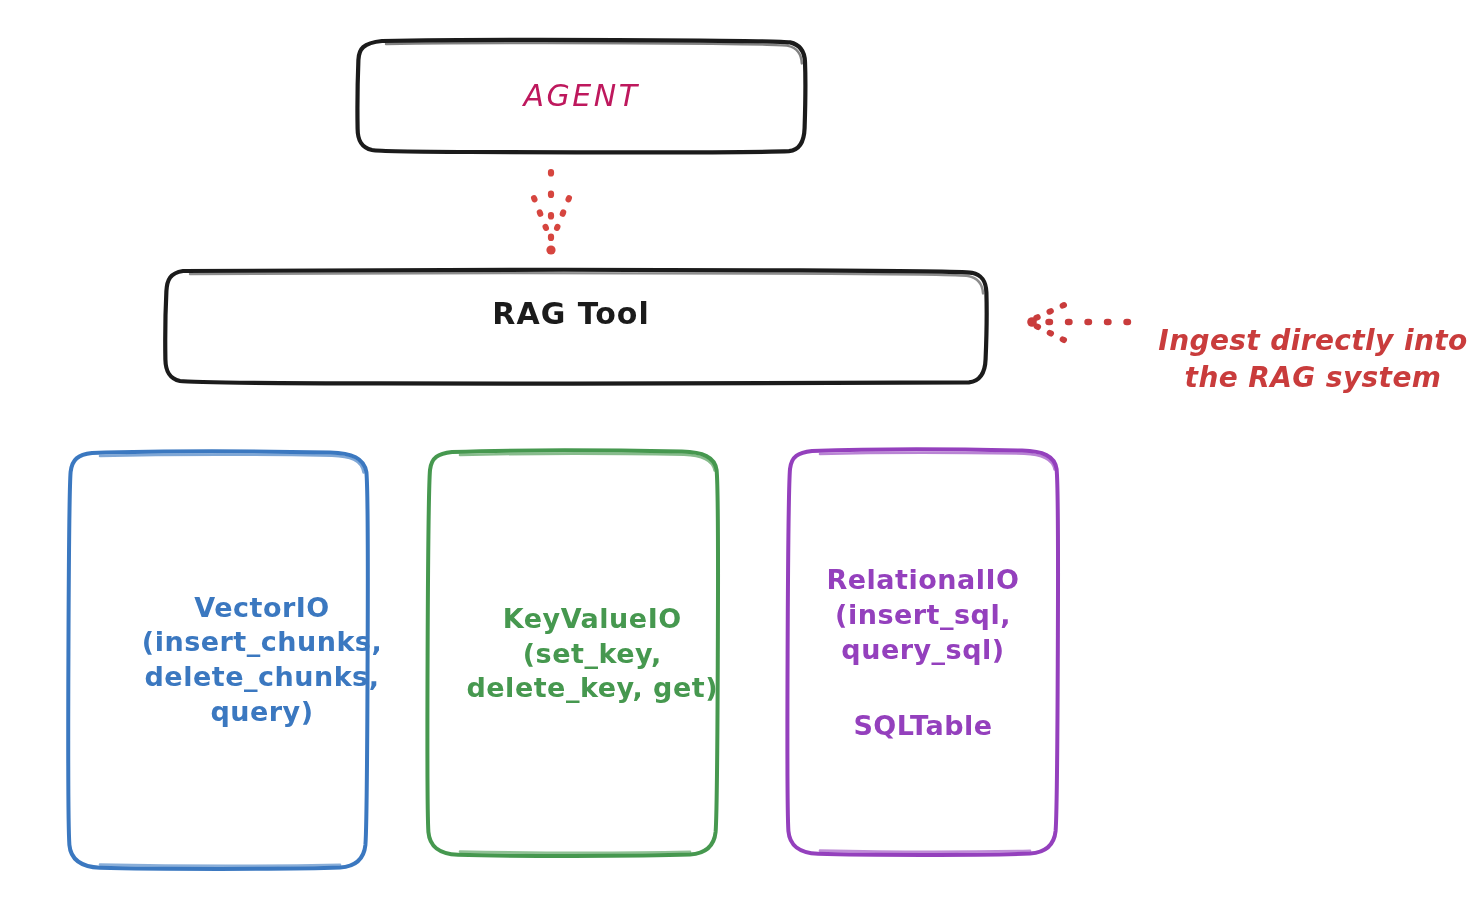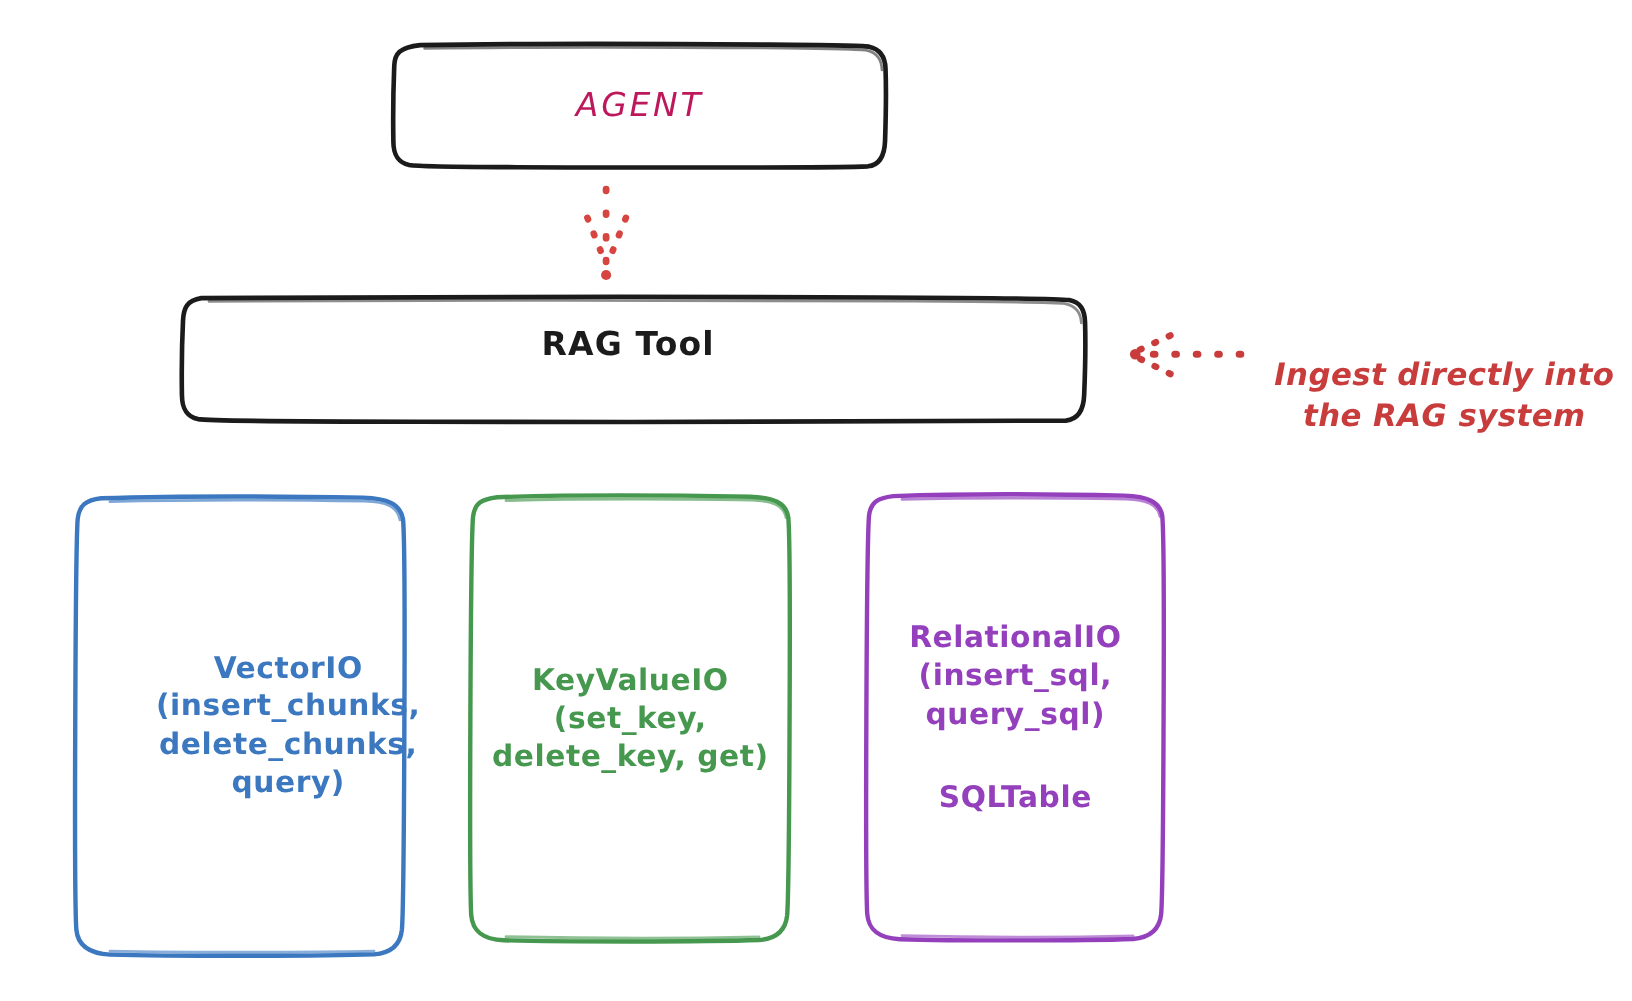--- a/index.html
+++ b/index.html
@@ -71,20 +71,21 @@
   }
 
   #vector-box-label {
     left: 68px; top: 452px; width: 300px; height: 416px;
     color: #3b78c0;
     padding-left: 44px;
   }
   #keyvalue-box-label {
     left: 428px; top: 452px; width: 290px; height: 404px;
     color: #46984f;
+    align-items: flex-end;
   }
   #relational-box-label {
     left: 788px; top: 452px; width: 270px; height: 403px;
     color: #9440bd;
     text-align: center;
   }
 
   
   #ingest-annotation {
     position: absolute;

